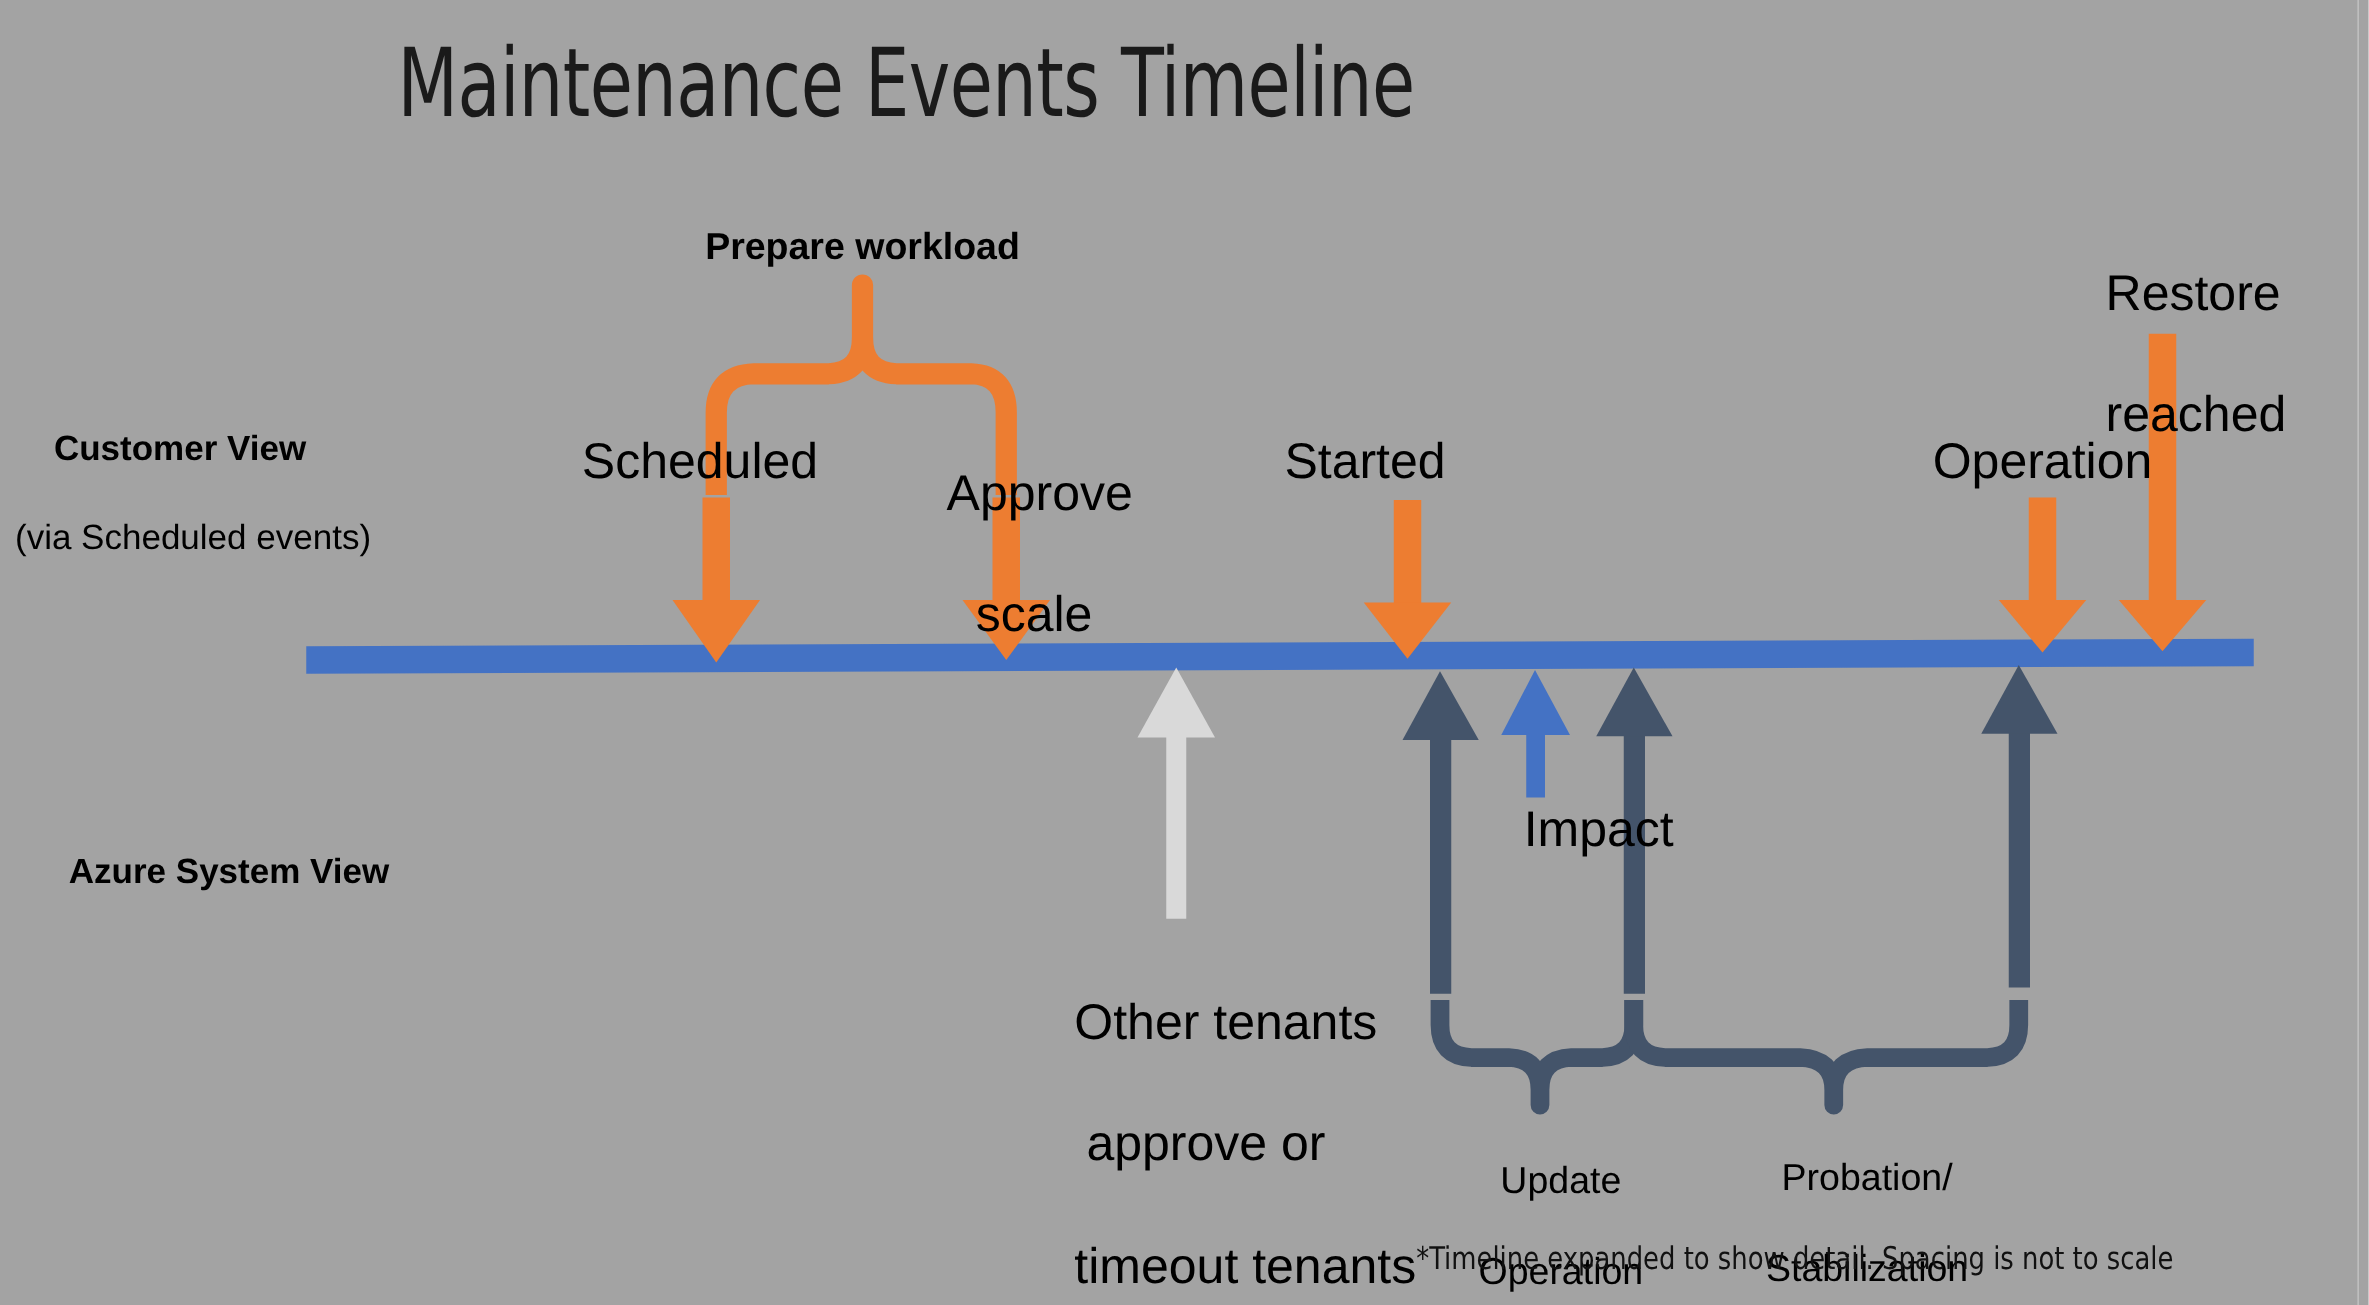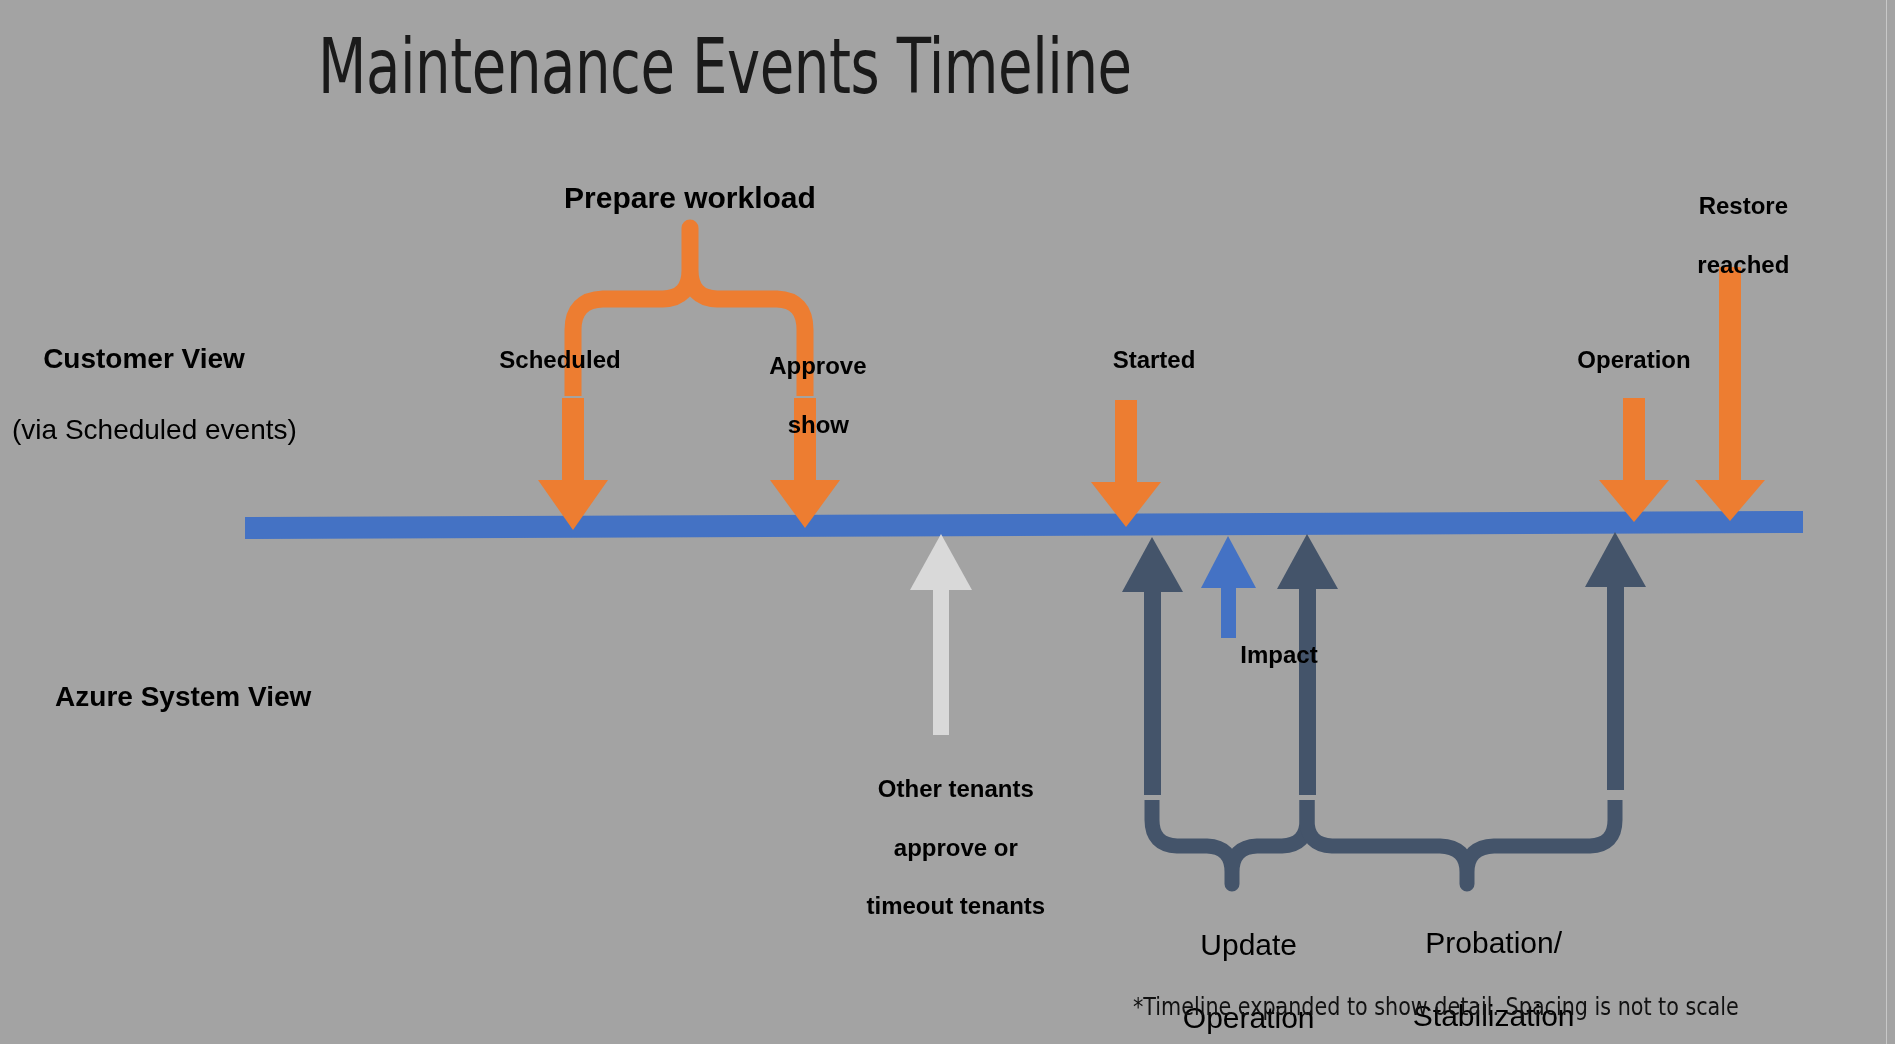--- a/index.html
+++ b/index.html
@@ -46,22 +46,22 @@
   .row-label {
     font-size: 28px;
     font-weight: 700;
     line-height: 1.28;
   }
   .row-label .sub {
     font-weight: 400;
     display: block;
   }
   .node-label {
-    font-size: 24px;
-    font-weight: 700;
+    font-size: 40px;
+    font-weight: 400;
     text-align: center;
     line-height: 1.22;
   }
   .brace-label {
     font-size: 30px;
     font-weight: 400;
     text-align: center;
     line-height: 1.22;
   }
   #footnote {
@@ -190,24 +190,24 @@
   <div class="txt row-label" style="left:25px; top:643px; width:240px;">
     <span>Azure System View</span>
   </div>
 
   <div class="txt brace-label" style="left:545px; top:180px; width:290px;font-weight:bold;">Prepare workload</div>
 
   <div class="txt node-label" style="left:440px; top:345px; width:240px;">Scheduled</div>
 
   <div class="txt node-label" style="left:715px; top:322px; width:180px;">
     <span>Approve</span><br>
-    <span>show</span>
-  </div>
-
-  <div class="txt node-label" style="left:1054px; top:345px; width:200px;">Started</div>
+    <span>scale</span>
+  </div>
+
+  <div class="txt node-label" style="left:992px; top:345px; width:200px;">Started</div>
 
   <div class="txt node-label" style="left:1534px; top:345px; width:200px;">Operation</div>
 
   <div class="txt node-label" style="left:1640px; top:162px; width:180px;">
     <span>Restore</span><br>
     <span>reached</span>
   </div>
 
   <div class="txt node-label" style="left:1179px; top:640px; width:200px;">Impact</div>
 

